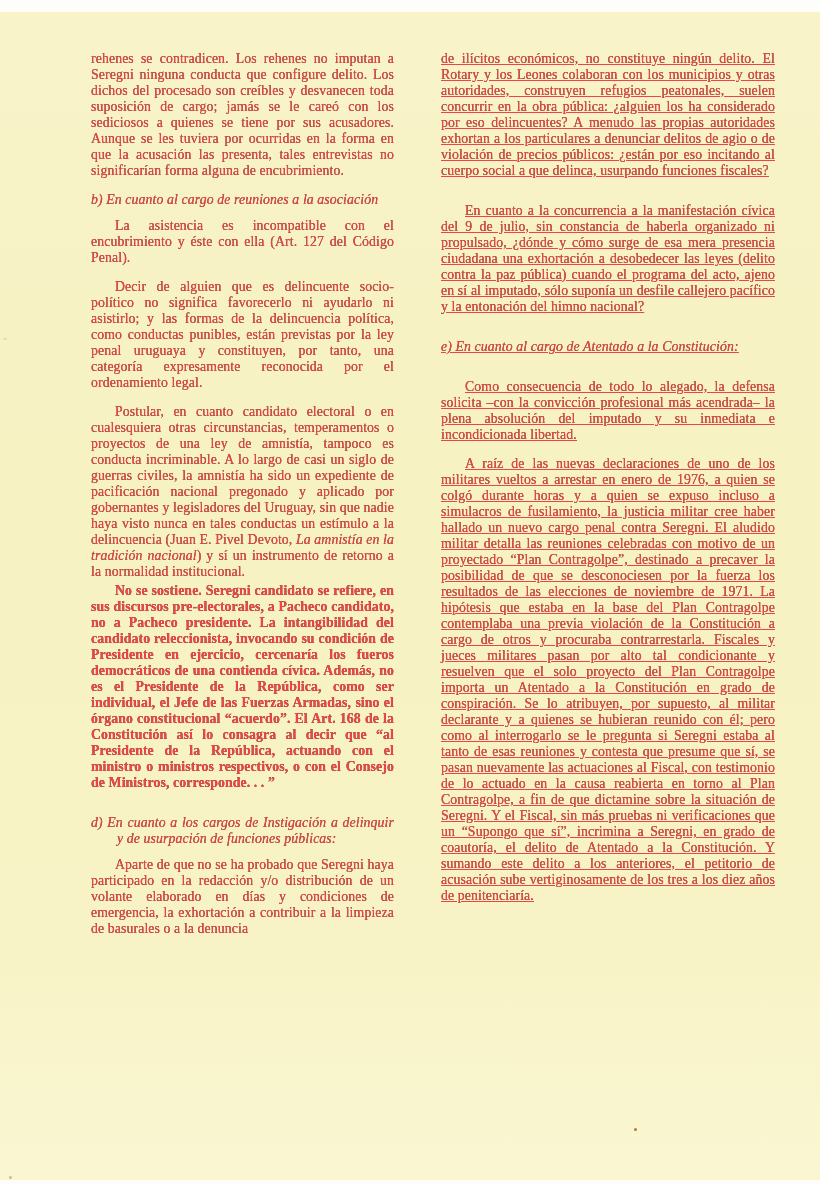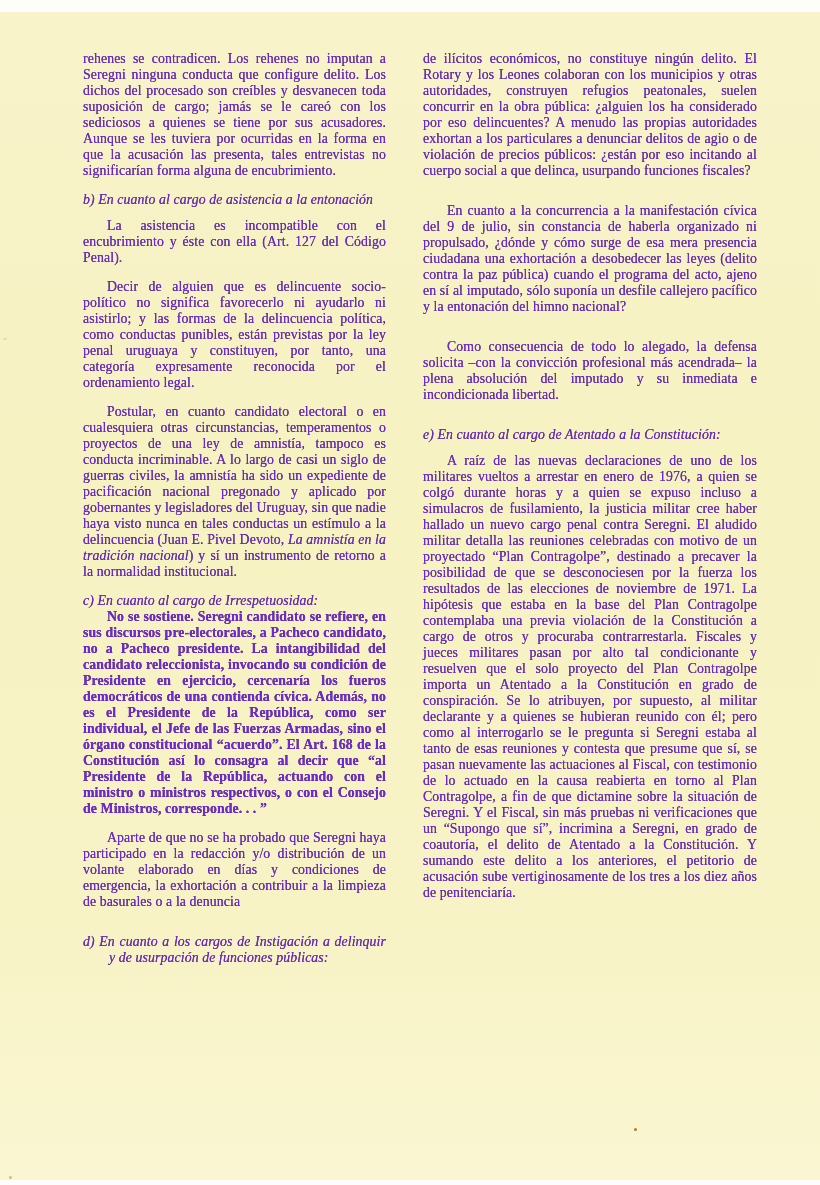--- a/index.html
+++ b/index.html
@@ -23,34 +23,36 @@
     position: absolute;
     left: 0;
     top: 12px;
     width: 820px;
     height: 1168px;
     background: linear-gradient(180deg, #f8f3c9 0%, #f7f2c2 40%, #f8f3c6 80%, #faf6d2 100%);
   }
   .column {
     position: absolute;
     top: 51px;
-    color: #6d28d9;
+    color: #ef4444;
     font-size: 13.8px;
     line-height: 16px;
     text-align: justify;
     text-shadow: 0 0 0.45px rgba(46, 37, 22, 0.85);
     letter-spacing: 0.1px;
+    margin-left: 8px;
   }
   .column-left {
     left: 83px;
     width: 303px;
   }
   .column-right {
-    left: 423px;
+    left: 433px;
     width: 334px;
+    text-decoration: underline;
   }
   .block {
     margin: 0 0 13px 0;
   }
   .block.para-indent {
     text-indent: 24px;
   }
   .block.para-flush {
     text-indent: 0;
   }
@@ -96,32 +98,31 @@
     background: #e8d9a0;
   }
 </style>
 </head>
 <body>
 
 <div class="scan-frame">
   <div class="paper"></div>
   <div class="column column-left">
       <p class="block para-flush"><span class="run-regular">rehenes se contradicen. Los rehenes no imputan a Seregni ninguna conducta que configure delito. Los dichos del procesado son creíbles y desvanecen toda suposición de cargo; jamás se le careó con los sediciosos a quienes se tiene por sus acusadores. Aunque se les tuviera por ocurridas en la forma en que la acusación las presenta, tales entrevistas no significarían forma alguna de encubrimiento.</span></p>
-      <p class="block heading"><span class="run-italic">b) En cuanto al cargo de asistencia a la entonación</span></p>
+      <p class="block heading"><span class="run-italic">b) En cuanto al cargo de reuniones a la asociación</span></p>
       <p class="block para-indent"><span class="run-regular">La asistencia es incompatible con el encubrimiento y éste con ella (Art. 127 del Código Penal).</span></p>
       <p class="block para-indent"><span class="run-regular">Decir de alguien que es delincuente socio-político no significa favorecerlo ni ayudarlo ni asistirlo; y las formas de la delincuencia política, como conductas punibles, están previstas por la ley penal uruguaya y constituyen, por tanto, una categoría expresamente reconocida por el ordenamiento legal.</span></p>
       <p class="block para-indent"><span class="run-regular">Postular, en cuanto candidato electoral o en cualesquiera otras circunstancias, temperamentos o proyectos de una ley de amnistía, tampoco es conducta incriminable. A lo largo de casi un siglo de guerras civiles, la amnistía ha sido un expediente de pacificación nacional pregonado y aplicado por gobernantes y legisladores del Uruguay, sin que nadie haya visto nunca en tales conductas un estímulo a la delincuencia (Juan E. Pivel Devoto, </span><span class="run-italic">La amnistía en la tradición nacional</span><span class="run-regular">) y sí un instrumento de retorno a la normalidad institucional.</span></p>
-      <p class="block heading"><span class="run-italic">c) En cuanto al cargo de Irrespetuosidad:</span></p>
       <p class="block para-indent gap-none"><span class="run-regular">No se sostiene. Seregni candidato se refiere, en sus discursos pre-electorales, a Pacheco candidato, no a Pacheco presidente. La intangibilidad del candidato releccionista, invocando su condición de Presidente en ejercicio, cercenaría los fueros democráticos de una contienda cívica. Además, no es el Presidente de la República, como ser individual, el Jefe de las Fuerzas Armadas, sino el órgano constitucional “acuerdo”. El Art. 168 de la Constitución así lo consagra al decir que “al Presidente de la República, actuando con el ministro o ministros respectivos, o con el Consejo de Ministros, corresponde. . . ”</span></p>
+      <p class="block heading gap-large"><span class="run-italic">d) En cuanto a los cargos de Instigación a delinquir y de usurpación de funciones públicas:</span></p>
       <p class="block para-indent"><span class="run-regular">Aparte de que no se ha probado que Seregni haya participado en la redacción y/o distribución de un volante elaborado en días y condiciones de emergencia, la exhortación a contribuir a la limpieza de basurales o a la denuncia</span></p>
-      <p class="block heading gap-large"><span class="run-italic">d) En cuanto a los cargos de Instigación a delinquir y de usurpación de funciones públicas:</span></p>
     </div>
   <div class="column column-right">
       <p class="block para-flush"><span class="run-regular">de ilícitos económicos, no constituye ningún delito. El Rotary y los Leones colaboran con los municipios y otras autoridades, construyen refugios peatonales, suelen concurrir en la obra pública: ¿alguien los ha considerado por eso delincuentes? A menudo las propias autoridades exhortan a los particulares a denunciar delitos de agio o de violación de precios públicos: ¿están por eso incitando al cuerpo social a que delinca, usurpando funciones fiscales?</span></p>
       <p class="block para-indent gap-large"><span class="run-regular">En cuanto a la concurrencia a la manifestación cívica del 9 de julio, sin constancia de haberla organizado ni propulsado, ¿dónde y cómo surge de esa mera presencia ciudadana una exhortación a desobedecer las leyes (delito contra la paz pública) cuando el programa del acto, ajeno en sí al imputado, sólo suponía un desfile callejero pacífico y la entonación del himno nacional?</span></p>
+      <p class="block heading gap-large"><span class="run-italic">e) En cuanto al cargo de Atentado a la Constitución:</span></p>
       <p class="block para-indent gap-large"><span class="run-regular">Como consecuencia de todo lo alegado, la defensa solicita –con la convicción profesional más acendrada– la plena absolución del imputado y su inmediata e incondicionada libertad.</span></p>
-      <p class="block heading gap-large"><span class="run-italic">e) En cuanto al cargo de Atentado a la Constitución:</span></p>
       <p class="block para-indent"><span class="run-regular">A raíz de las nuevas declaraciones de uno de los militares vueltos a arrestar en enero de 1976, a quien se colgó durante horas y a quien se expuso incluso a simulacros de fusilamiento, la justicia militar cree haber hallado un nuevo cargo penal contra Seregni. El aludido militar detalla las reuniones celebradas con motivo de un proyectado “Plan Contragolpe”, destinado a precaver la posibilidad de que se desconociesen por la fuerza los resultados de las elecciones de noviembre de 1971. La hipótesis que estaba en la base del Plan Contragolpe contemplaba una previa violación de la Constitución a cargo de otros y procuraba contrarrestarla. Fiscales y jueces militares pasan por alto tal condicionante y resuelven que el solo proyecto del Plan Contragolpe importa un Atentado a la Constitución en grado de conspiración. Se lo atribuyen, por supuesto, al militar declarante y a quienes se hubieran reunido con él; pero como al interrogarlo se le pregunta si Seregni estaba al tanto de esas reuniones y contesta que presume que sí, se pasan nuevamente las actuaciones al Fiscal, con testimonio de lo actuado en la causa reabierta en torno al Plan Contragolpe, a fin de que dictamine sobre la situación de Seregni. Y el Fiscal, sin más pruebas ni verificaciones que un “Supongo que sí”, incrimina a Seregni, en grado de coautoría, el delito de Atentado a la Constitución. Y sumando este delito a los anteriores, el petitorio de acusación sube vertiginosamente de los tres a los diez años de penitenciaría.</span></p>
     </div>
   <div class="speck speck-1"></div>
   <div class="speck speck-2"></div>
   <div class="speck speck-3"></div>
 </div>
 
 </body></html>

